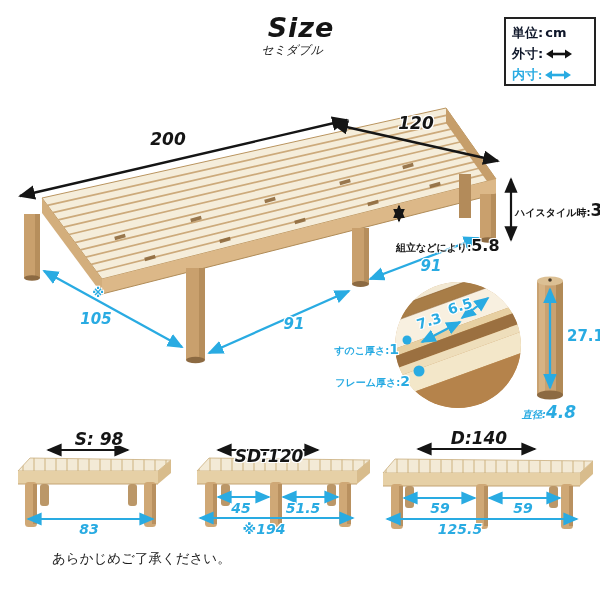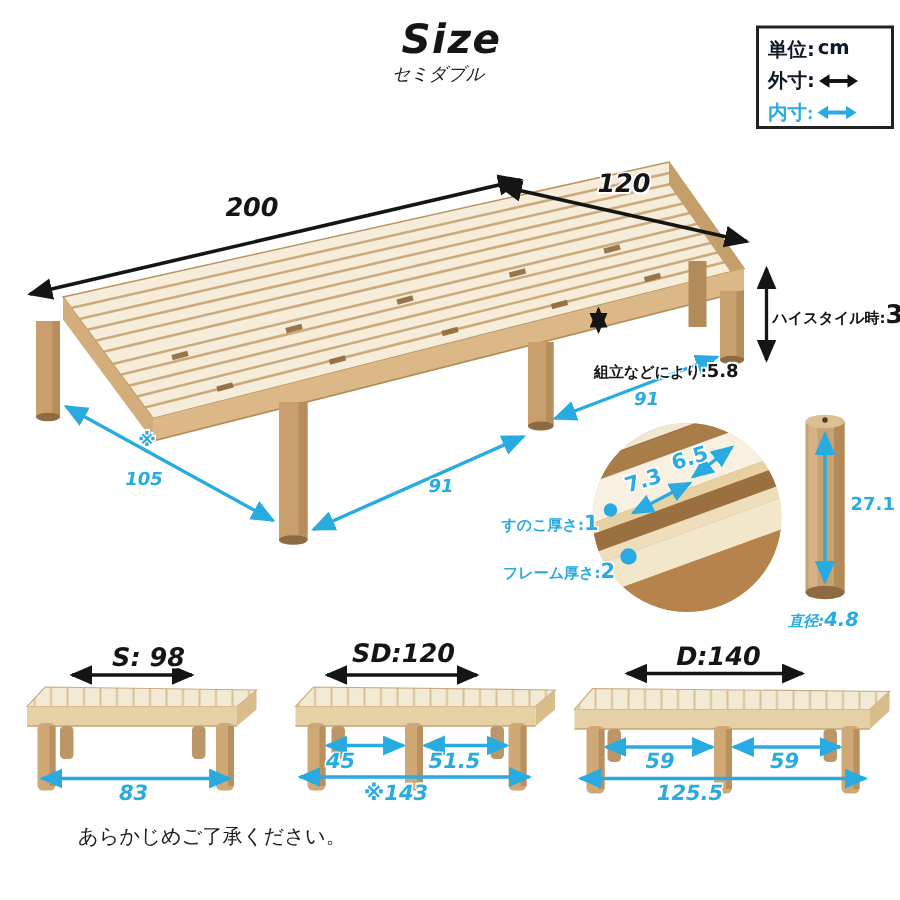--- a/index.html
+++ b/index.html
@@ -7,32 +7,32 @@
          font-family:"DejaVu Sans","Liberation Sans",sans-serif;color:#1a1a1a;}
   .stage svg.canvas{position:absolute;left:0;top:0;}
   .pos{position:absolute;white-space:nowrap;z-index:5;}
   .c{transform:translate(-50%,-50%);font-style:italic;}
   .l{transform:translate(0,-50%);}
   .r{transform:translate(-100%,-50%);}
   .title{font-size:27px;font-weight:900;letter-spacing:1px;color:#151515;}
   .subtitle{font-size:12px;color:#222;}
   .dimB{font-size:17px;font-weight:bold;color:#151515;
         text-shadow:-1px -1px 0 #fff,1px -1px 0 #fff,-1px 1px 0 #fff,1px 1px 0 #fff;}
-  .dimBlue{font-size:12px;font-weight:bold;color:var(--accent,#29abe2);
+  .dimBlue{font-size:15px;font-weight:bold;color:var(--accent,#29abe2);
         text-shadow:-1px -1px 0 #fff,1px -1px 0 #fff,-1px 1px 0 #fff,1px 1px 0 #fff;}
   .sm14{font-size:14px;}
   .rot{transform:translate(-50%,-50%) rotate(-17deg);}
   .combo{display:inline-flex;align-items:baseline;font-weight:bold;color:#151515;
         text-shadow:-1px -1px 0 #fff,1px -1px 0 #fff,-1px 1px 0 #fff,1px 1px 0 #fff;}
   .combo .k{font-size:10px;margin-top:19px;}
   .combo .v{font-size:17px;}
-  .combo.small .v{font-size:12px;}
+  .combo.small .v{font-size:16px;}
   .combo.blue{color:var(--accent,#29abe2);}
   .combo.blue .v{font-size:14px;}
-  .combo.diam .v{font-size:13px;}
+  .combo.diam .v{font-size:17px;}
   .legend{position:absolute;left:504px;top:17px;width:92px;height:69px;border:2px solid #222;
           background:#fff;box-sizing:border-box;padding:3px 0 0 6px;z-index:5;}
   .lg-row{display:flex;align-items:center;height:21px;font-size:13px;font-weight:bold;color:#0f172a;}
   .lg-row .ic{margin-left:1px;display:inline-block;}
   .lg-row.blue{color:var(--accent,#29abe2);font-family:Liberation Serif, serif;}
   .note{position:absolute;left:36px;top:549px;width:550px;font-size:13.5px;line-height:1.38;
         color:#1b1b1b;z-index:5;}
   .note .indent{margin-left:16px;}
 </style>
 </head>
@@ -247,27 +247,27 @@
     <span class="v">2</span>
   </span>
 
   <span class="pos l dimBlue" style="left:567px;top:336px">27.1</span>
   <span class="pos combo blue diam c" style="left:549px;top:405px">
     <span class="k">直径:</span>
     <span class="v">4.8</span>
   </span>
 
   <span class="pos c dimB" style="left:99px;top:439px">S: 98</span>
-  <span class="pos c dimB" style="left:269px;top:436px">SD:120</span>
+  <span class="pos c dimB" style="left:269px;top:456px">SD:120</span>
   <span class="pos c dimB" style="left:479px;top:438px">D:140</span>
 
   <span class="pos c dimBlue sm14" style="left:89px;top:529px">83</span>
-  <span class="pos c dimBlue sm14" style="left:227px;top:508px">45</span>
+  <span class="pos c dimBlue sm14" style="left:241px;top:508px">45</span>
   <span class="pos c dimBlue sm14" style="left:303px;top:508px">51.5</span>
-  <span class="pos c dimBlue sm14" style="left:264px;top:529px">※143</span>
+  <span class="pos c dimBlue sm14" style="left:264px;top:529px">※194</span>
   <span class="pos c dimBlue sm14" style="left:440px;top:508px">59</span>
   <span class="pos c dimBlue sm14" style="left:523px;top:508px">59</span>
   <span class="pos c dimBlue sm14" style="left:460px;top:529px">125.5</span>
 
   <div class="note">
     <div class="indent">あらかじめご了承ください。</div>
   </div>
 
 </div>
 

